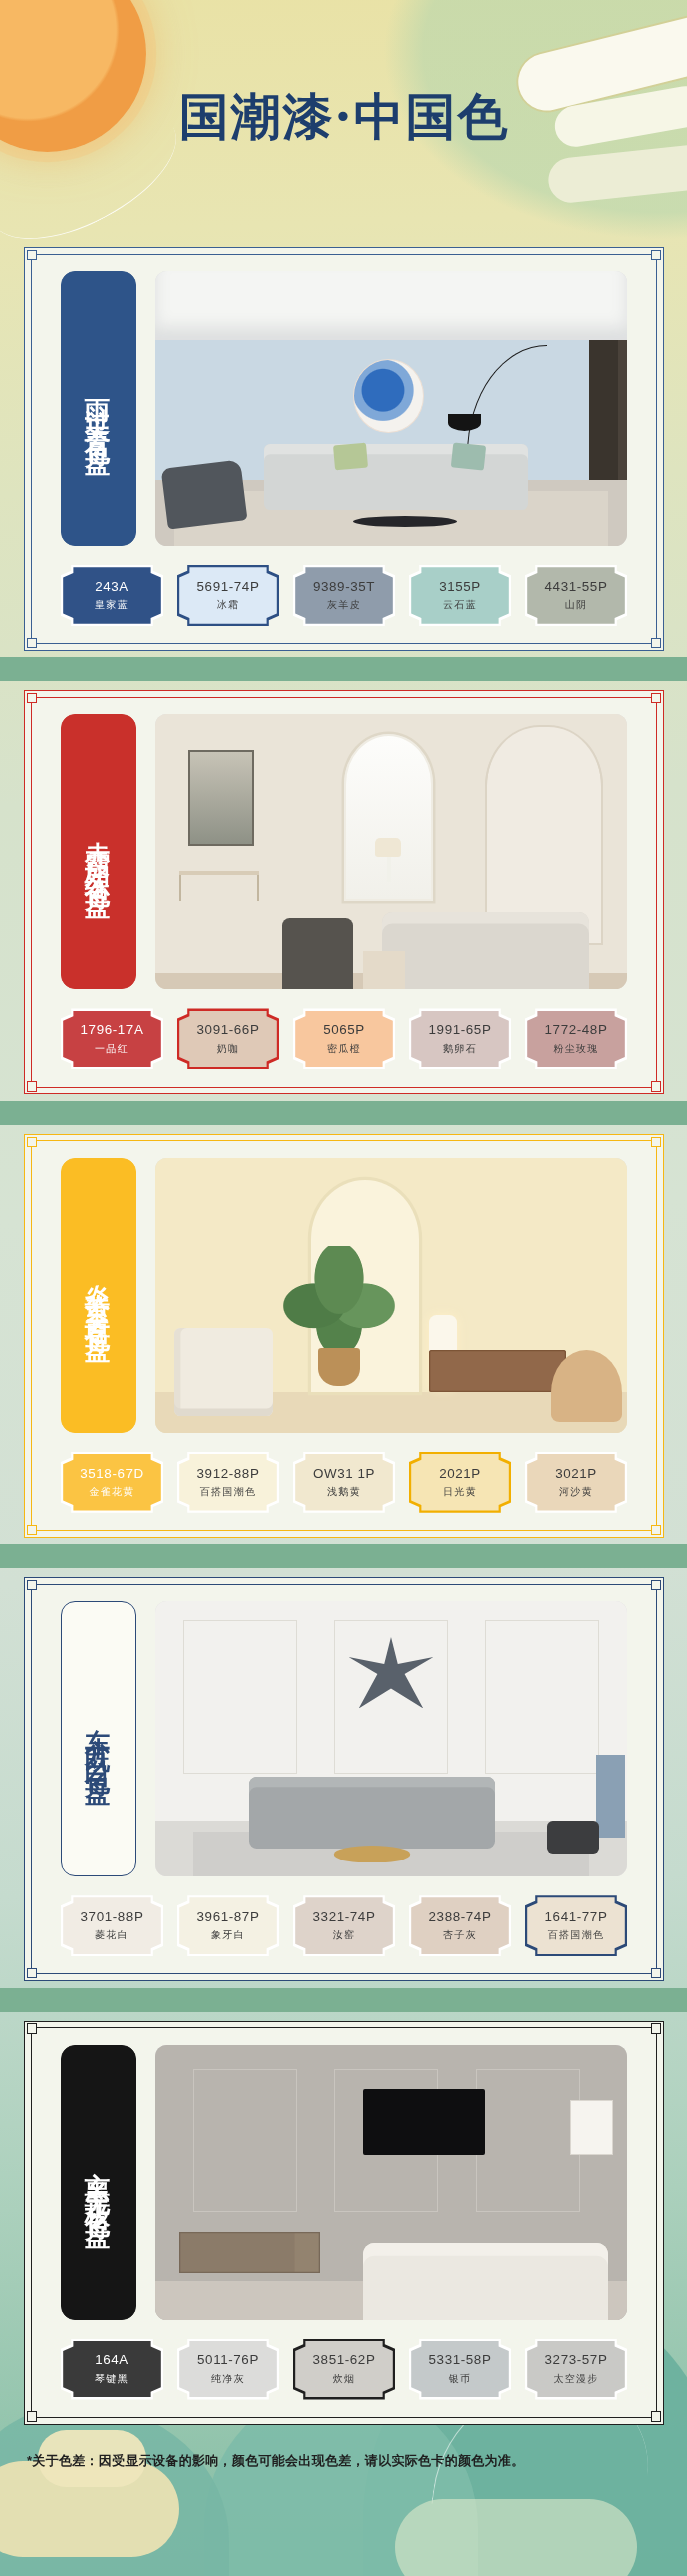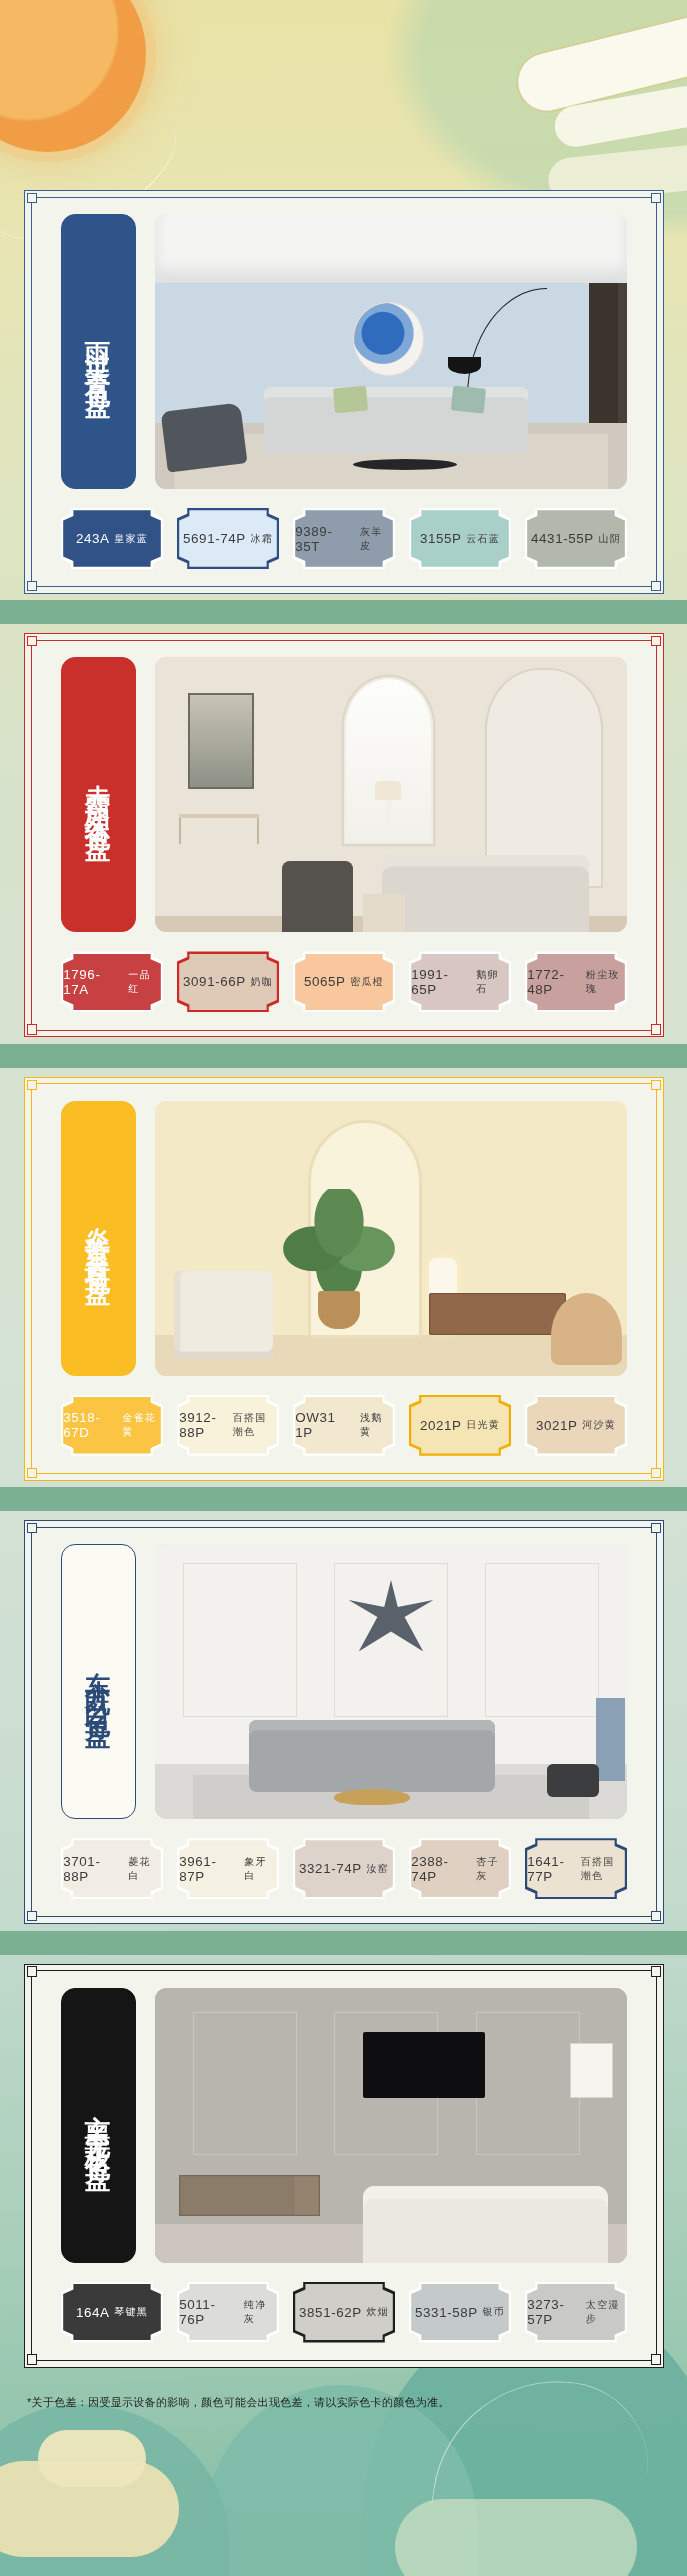--- a/index.html
+++ b/index.html
@@ -72,31 +72,31 @@
   .photo{ position:relative; flex:1; border-radius:11.5px; overflow:hidden; background:#ddd; }
   .photo div{ position:absolute; }
 
   
   .swatches{ display:flex; gap:14px; margin-top:19px; }
   .swatch{ flex:1; height:61px; --lant:polygon(10.2px 0%, calc(100% - 10.2px) 0%, calc(100% - 10.2px) 5.7px,
       100% 10.2px, 100% calc(100% - 10.2px), calc(100% - 10.2px) calc(100% - 5.7px), calc(100% - 10.2px) 100%,
       10.2px 100%, 10.2px calc(100% - 5.7px), 0% calc(100% - 10.2px), 0% 10.2px, 10.2px 5.7px);
     clip-path:var(--lant); background:var(--ring,#ffffff); padding:2.2px; }
   .swatch-fill{ width:100%; height:100%; clip-path:var(--lant); background:var(--swatch,#ccc);
-    display:flex; flex-direction:row; align-items:center; justify-content:center; gap:4.5px; }
+    display:flex; flex-direction:column; align-items:center; justify-content:center; gap:4.5px; }
   .swatch .code{ font-size:13.4px; letter-spacing:0.6px; }
   .swatch .name{ font-size:10px; letter-spacing:1.3px; }
   .t-light .swatch-fill{ color:#ffffff; }
   .t-dark .swatch-fill{ color:#3c3c3c; }
 
   .band{ height:24px; background:var(--band,#7bb092); margin-bottom:9px; }
 
   
   .footer{ margin:27px 0 0 27px; }
-  .disclaimer{ font-size:11px; color:#1f1f1f; letter-spacing:0.3px; }
+  .disclaimer{ font-size:13px; color:#1f1f1f; letter-spacing:0.3px;font-weight:bold; }
 
   
   
   .s1-ceiling{ top:0; left:0; right:0; height:25%; background:#f4f5f3;
     box-shadow:inset 0 -12.7px 15.3px rgba(120,130,140,.18); }
   .s1-wall{ top:25%; left:0; right:0; height:51%; background:#c9d8e3; }
   .s1-shelf{ top:25%; right:0; width:8%; height:52%; background:#3a342d;
     box-shadow:inset -9px 0 0 #4a423a; }
   .s1-art{ top:32%; left:42%; width:15%; height:27%; border-radius:50%; border:1.9px solid #ecdfd4;
     background:radial-gradient(circle at 42% 42%,#2f6cbd 0 36%,#7fa8d8 38% 52%,#f4f2ee 54%); }
@@ -196,20 +196,21 @@
   <div class="decor hill2"></div>
   <div class="decor hill3"></div>
   <div class="decor hill-line"></div>
   <div class="decor cloud-b1"></div>
   <div class="decor cloud-b1b"></div>
   <div class="decor cloud-b2"></div>
 
   <div class="content">
 
     <header class="header">
+      <div class="title-line">国潮漆·中国色</div>
     </header>
 
     <section class="card" style="--accent: #3a5f92;">
       <div class="card-line"></div>
       <span class="corner tl"></span>
       <span class="corner tr"></span>
       <span class="corner bl"></span>
       <span class="corner br"></span>
       <div class="card-body">
         <div class="banner" style="--banner-bg: #2e5489; --banner-color: #ffffff; --banner-border: #2e5489;">

